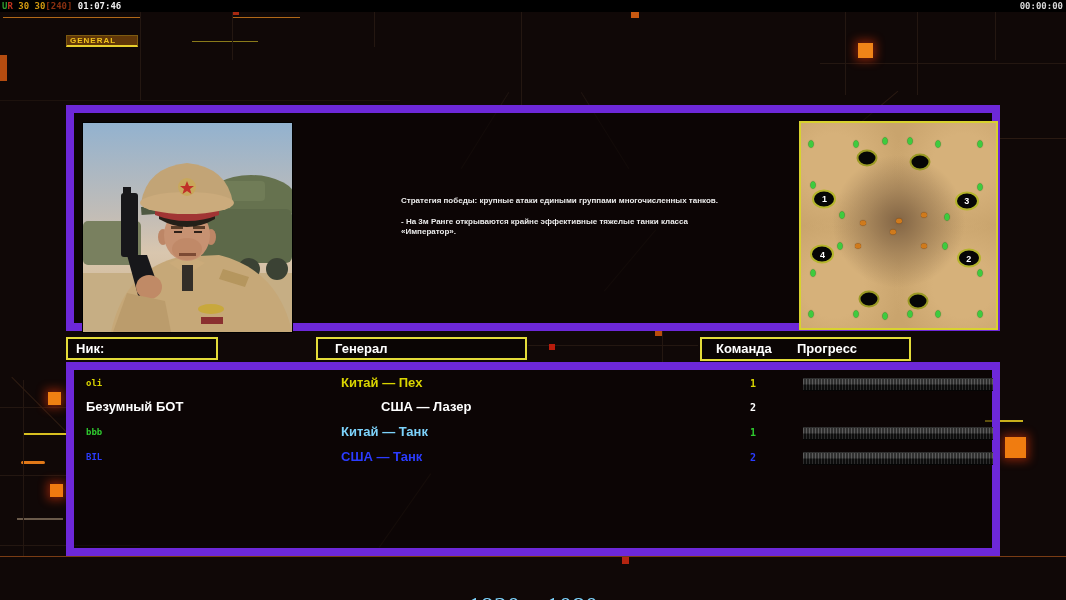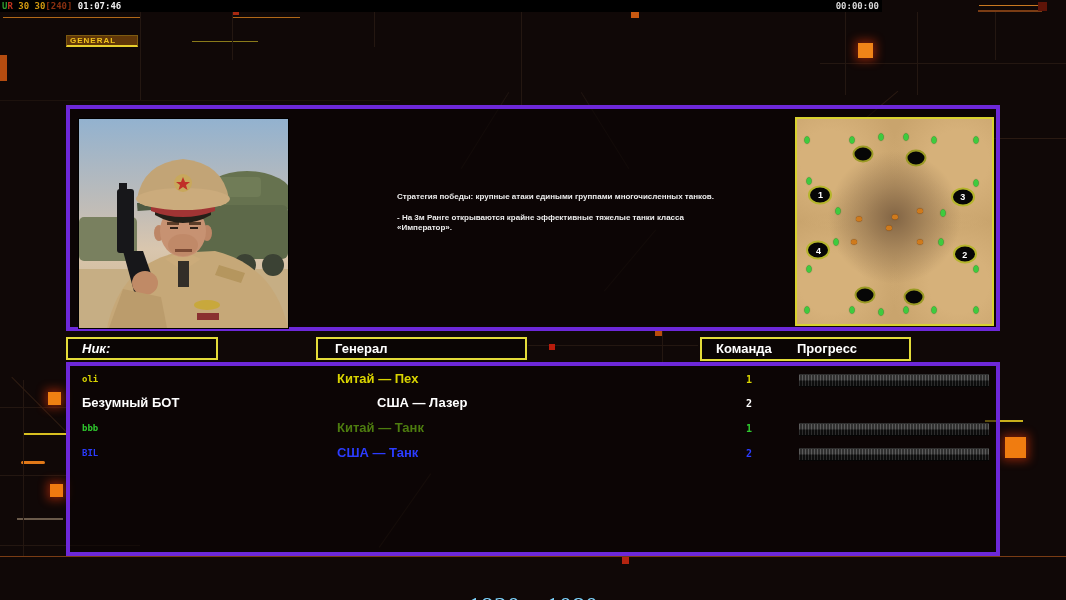--- a/index.html
+++ b/index.html
@@ -3,34 +3,34 @@
 <meta charset="utf-8">
 <style>
   html,body{margin:0;padding:0;background:#000;}
   .screen{position:relative;width:1066px;height:600px;background:#100807;overflow:hidden;
           font-family:"Liberation Sans",sans-serif;}
   
   .vline,.hline,.diag{position:absolute;background:#241711;}
   .deco-sq{position:absolute;}
   .glow{box-shadow:0 0 10px 3px rgba(255,60,10,0.45);}
   
-  .topbar{position:absolute;left:0;top:0;width:882px;height:12px;background:#000;text-decoration:underline;}
+  .topbar{position:absolute;left:0;top:0;width:1066px;height:12px;background:#000;text-decoration:underline;}
   .dbg{position:absolute;left:2px;top:1px;font:bold 9px "DejaVu Sans Mono",monospace;letter-spacing:0;}
   .clock{position:absolute;right:3px;top:1px;font:bold 9px "DejaVu Sans Mono",monospace;color:#d8d8d8;}
   
   .gen-tag{position:absolute;left:66px;top:35px;width:72px;height:12px;background:#5f3608;
            border:1px solid #7d5a10;border-bottom:2px solid #e8cf2c;box-sizing:border-box;
            font:bold 8px "Liberation Sans",sans-serif;color:#f2c41c;letter-spacing:1px;
            line-height:9px;padding-left:3px;}
   .title-box{position:absolute;left:66px;top:47px;width:371px;height:33px;box-sizing:border-box;
              border:2px solid #e3dc39;background:linear-gradient(#160c08,#060302);}
   .title-box span{display:block;font:bold 21px "Liberation Sans",sans-serif;color:#fff;
                   padding-left:11px;line-height:29px;}
   
-  .panel{position:absolute;box-sizing:border-box;border:4px solid #6d28d9;background:rgba(9,4,3,0.55);}
+  .panel{position:absolute;box-sizing:border-box;border:8px solid #6d28d9;background:rgba(9,4,3,0.55);}
   .main-panel{left:66px;top:105px;width:934px;height:226px;}
   .bottom-panel{left:66px;top:362px;width:934px;height:194px;}
   .portrait{position:absolute;left:8px;top:9px;width:209px;height:209px;border:1px solid #000;}
   .desc{position:absolute;left:327px;top:83px;width:325px;color:#ececec;
         font:bold 8px "Liberation Sans",sans-serif;line-height:10px;}
   .desc p{margin:0 0 11px 0;}
   
   .minimap{position:absolute;left:725px;top:8px;width:199px;height:209px;box-sizing:border-box;
            border:2px solid #d8d22e;
            background:
@@ -44,21 +44,21 @@
          border-radius:50%;transform:translate(-50%,-50%);display:flex;align-items:center;
          justify-content:center;color:#fff;font:bold 9px "Liberation Sans",sans-serif;}
   .mspot.plain{width:17px;height:13px;border-color:#9a9a24;}
   .gdot{position:absolute;width:5px;height:7px;background:#3ecb3e;border-radius:50%;
         transform:translate(-50%,-50%);box-shadow:0 0 1px #0a5a0a;}
   .odot{position:absolute;width:6px;height:5px;background:#cf7a1c;border-radius:40%;
         transform:translate(-50%,-50%);box-shadow:0 0 1px #5a2a00;}
   
   .hdr{position:absolute;top:337px;height:23px;box-sizing:border-box;border:2px solid #e3dc39;
        background:#0a0504;color:#fff;font:bold 13px "Liberation Sans",sans-serif;line-height:19px;}
-  .hdr-nick{left:66px;width:152px;padding-left:14px;font-style:italic;}
+  .hdr-nick{left:66px;width:152px;padding-left:8px;}
   .hdr-gen{left:316px;width:211px;padding-left:17px;}
   .hdr-team{left:700px;width:211px;height:24px;}
   .hdr-team span{position:absolute;top:0;line-height:20px;}
   .hdr-team .t1{left:14px;}
   .hdr-team .t2{left:95px;}
   
   .prow{position:absolute;left:0;width:930px;height:18px;}
   .pnick{position:absolute;left:12px;top:3px;font:bold 9px "DejaVu Sans Mono",monospace;}
   .pnick.botname{font:bold 13px "Liberation Sans",sans-serif;top:0;}
   .pgen{position:absolute;left:267px;top:0;font:bold 13px "Liberation Sans",sans-serif;}
@@ -244,21 +244,21 @@
           <span class="pteam" style="color: rgb(217, 212, 0);">1</span>
           <div class="pbar"></div>
         </div>
         <div class="prow" style="top: 29px; padding-left: 24px;">
           <span class="pnick botname" style="color: rgb(255, 255, 255);">Безумный БОТ</span>
           <span class="pgen" style="color: rgb(255, 255, 255); margin-left: 40px;">США — Лазер</span>
           <span class="pteam" style="color: rgb(255, 255, 255);">2</span>
         </div>
         <div class="prow" style="top: 54px;">
           <span class="pnick" style="color: rgb(47, 202, 47);">bbb</span>
-          <span class="pgen" style="color: #4d7c0f;">Китай — Танк</span>
+          <span class="pgen" style="color: #7dd3fc;">Китай — Танк</span>
           <span class="pteam" style="color: rgb(47, 202, 47);">1</span>
           <div class="pbar"></div>
         </div>
         <div class="prow" style="top: 79px;">
           <span class="pnick" style="color: rgb(43, 60, 255);">BIL</span>
           <span class="pgen" style="color: rgb(43, 60, 255);">США — Танк</span>
           <span class="pteam" style="color: rgb(43, 60, 255);">2</span>
           <div class="pbar"></div>
         </div>
       </div>

